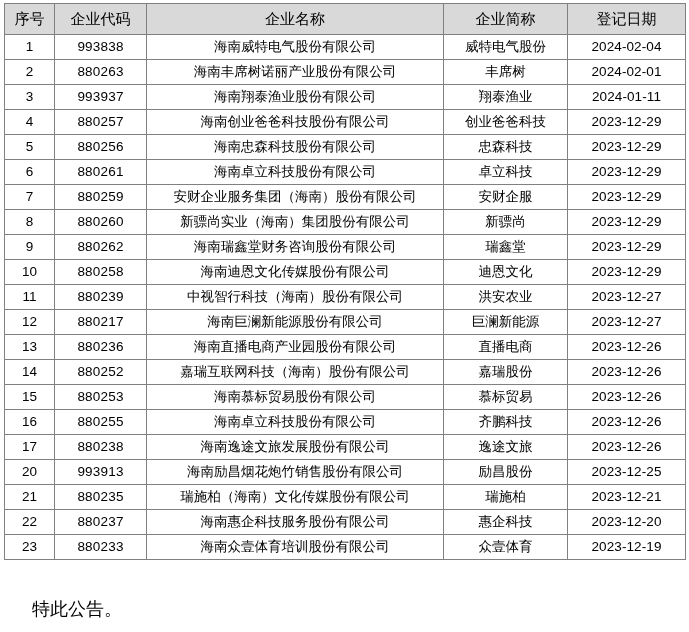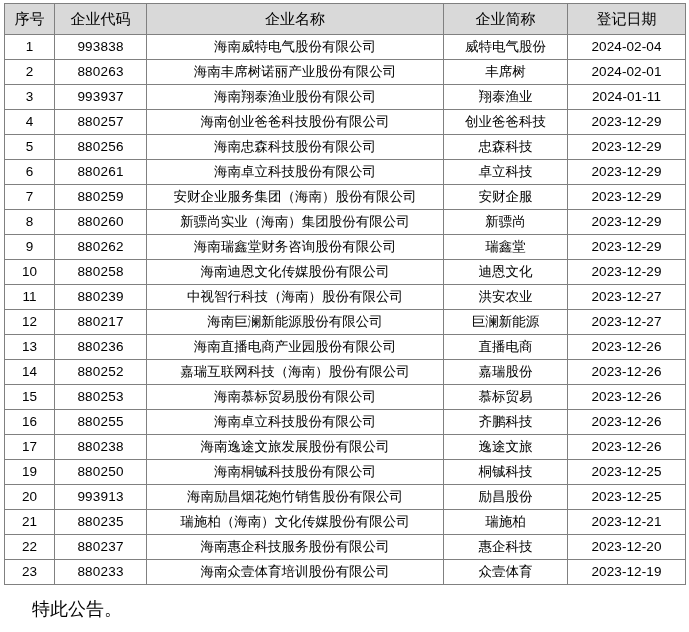--- a/index.html
+++ b/index.html
@@ -205,27 +205,20 @@
         <td class="cell-date">2023-12-26</td>
       </tr>
       <tr>
         <td class="cell-seq">17</td>
         <td class="cell-code">880238</td>
         <td class="cell-name">海南逸途文旅发展股份有限公司</td>
         <td class="cell-short">逸途文旅</td>
         <td class="cell-date">2023-12-26</td>
       </tr>
       <tr>
-        <td class="cell-seq">19</td>
-        <td class="cell-code">880250</td>
-        <td class="cell-name">海南桐铖科技股份有限公司</td>
-        <td class="cell-short">桐铖科技</td>
-        <td class="cell-date">2023-12-25</td>
-      </tr>
-      <tr>
         <td class="cell-seq">20</td>
         <td class="cell-code">993913</td>
         <td class="cell-name">海南励昌烟花炮竹销售股份有限公司</td>
         <td class="cell-short">励昌股份</td>
         <td class="cell-date">2023-12-25</td>
       </tr>
       <tr>
         <td class="cell-seq">21</td>
         <td class="cell-code">880235</td>
         <td class="cell-name">瑞施柏（海南）文化传媒股份有限公司</td>

